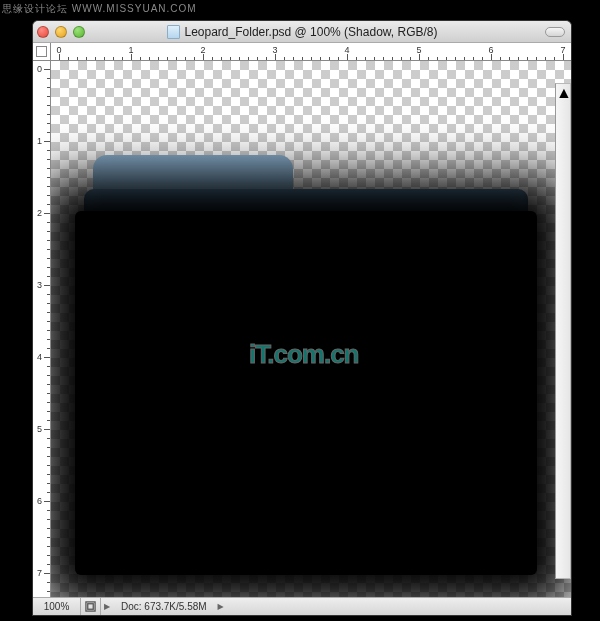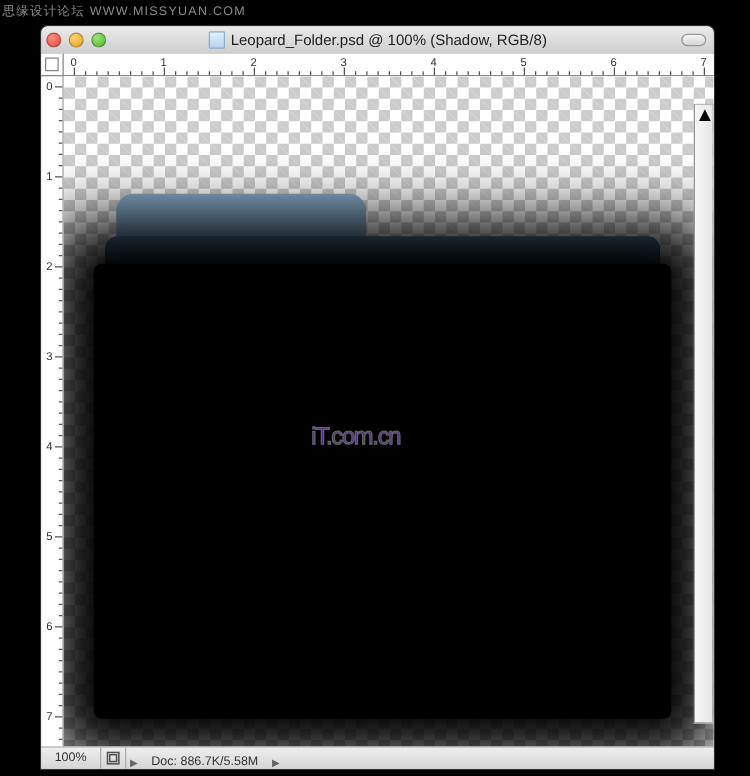--- a/index.html
+++ b/index.html
@@ -24,22 +24,22 @@
 .rht{position:absolute;bottom:0;width:1px;height:6px;background:#555}
 .rvt{position:absolute;right:0;height:1px;width:6px;background:#555}
 .rbox{position:absolute;top:0;left:0;width:18px;height:18px;background:#fff;border-right:1px solid #888;border-bottom:1px solid #888;z-index:5}
 .rbox::after{content:"";position:absolute;top:3px;left:3px;right:3px;bottom:3px;border:1px solid #888}
 .canvas{flex:1;position:relative;overflow:hidden;background:#fff}
 .checker{position:absolute;inset:0;background-image:linear-gradient(45deg,#ccc 25%,transparent 25%,transparent 75%,#ccc 75%),linear-gradient(45deg,#ccc 25%,transparent 25%,transparent 75%,#ccc 75%);background-size:18px 18px;background-position:0 0,9px 9px;background-color:#fff}
 .art{position:absolute;inset:0}
 .tab{position:absolute;top:94px;left:42px;width:200px;height:46px;background:linear-gradient(#8aaecb,#7ba2c2);border-radius:14px 14px 0 0}
 .back{position:absolute;top:128px;left:33px;width:444px;height:28px;background:linear-gradient(#5c87aa,#4d7496);border-radius:10px 10px 0 0;box-shadow:inset 0 -6px 8px rgba(0,0,0,.35),0 1px 1px rgba(0,0,0,.2)}
 .shadow{position:absolute;top:150px;left:24px;width:462px;height:364px;border-radius:6px;background:#000;box-shadow:0 0 50px 36px #000}
-.wm2{position:absolute;top:278px;left:198px;color:#4c1d95;font-family:Arial,sans-serif;font-weight:400;font-size:19px;letter-spacing:-1px;-webkit-text-stroke:1px #666;pointer-events:none}
-.status{height:18px;background:linear-gradient(#eee,#d6d6d6);border-top:1px solid #aaa;display:flex;align-items:flex-end;font-size:10px;color:#333}
+.wm2{position:absolute;top:278px;left:198px;color:#0f766e;font-family:Arial,sans-serif;font-weight:700;font-size:26px;letter-spacing:-1px;-webkit-text-stroke:1px #666;pointer-events:none}
+.status{height:18px;background:linear-gradient(#eee,#d6d6d6);border-top:1px solid #aaa;display:flex;align-items:center;font-size:10px;color:#333}
 .zoom{width:48px;text-align:center;border-right:1px solid #aaa;height:100%;line-height:18px}
 .sicon{width:20px;height:100%;border-right:1px solid #aaa;display:flex;align-items:center;justify-content:center}
 .sicon svg{width:11px;height:11px;stroke:#555;fill:none;stroke-width:1.4}
 .docinfo{padding:0 8px}
 .tri{width:12px;display:flex;align-items:center;justify-content:center;color:#666;font-size:8px}
 .sb{position:absolute;background:linear-gradient(90deg,#f6f6f6,#e6e6e6);border:1px solid #b8b8b8}
 .sb.v{top:40px;right:0;bottom:18px;width:16px;border-left:1px solid #999}
 </style>
 </head>
 <body>
@@ -216,16 +216,16 @@
 
   <div class="status">
     <div class="zoom">100%</div>
     <div class="sicon">
       <svg viewBox="0 0 12 12">
           <rect x="1" y="1" width="10" height="10"></rect>
           <rect x="3" y="3" width="6" height="6"></rect>
         </svg>
     </div>
     <div class="tri">▶</div>
-    <div class="docinfo">Doc: 886.7K/5.58M</div>
+    <div class="docinfo">Doc: 673.7K/5.58M</div>
     <div class="tri">▶</div>
   </div>
 </div>
 
 </body></html>

